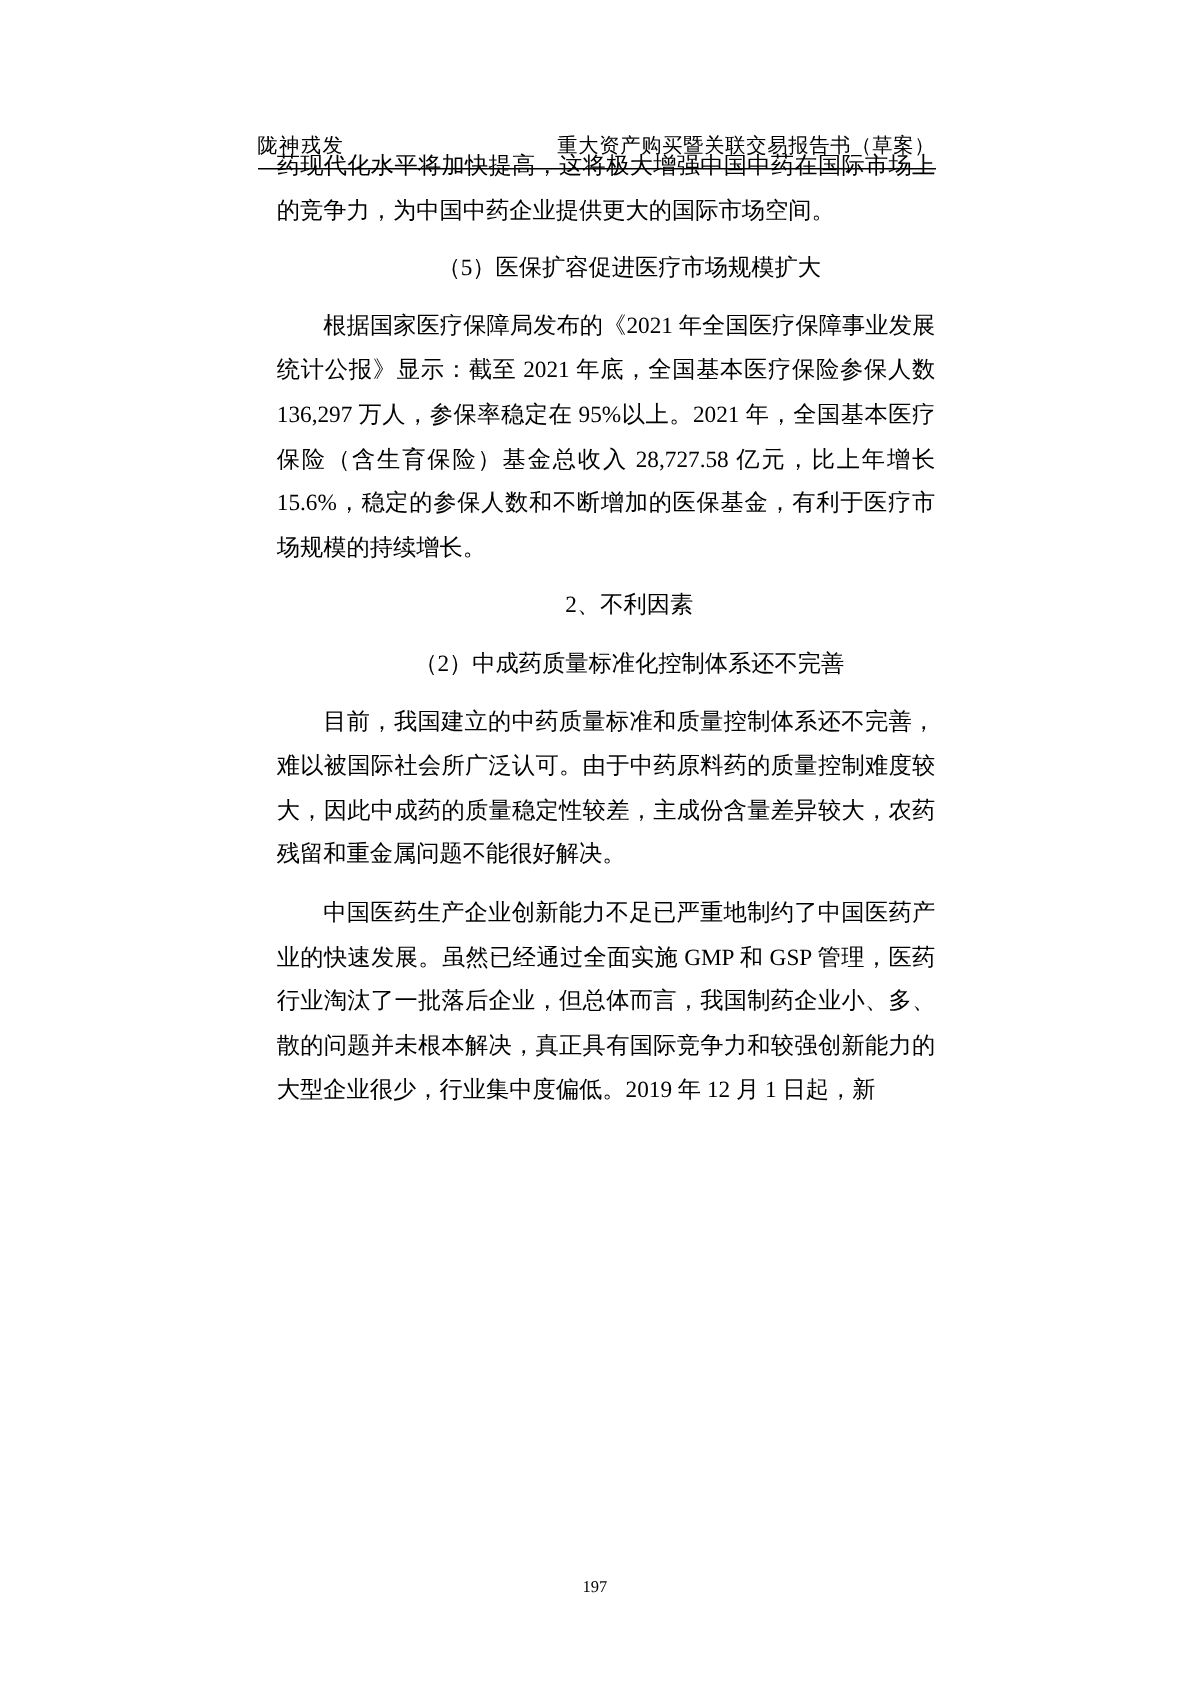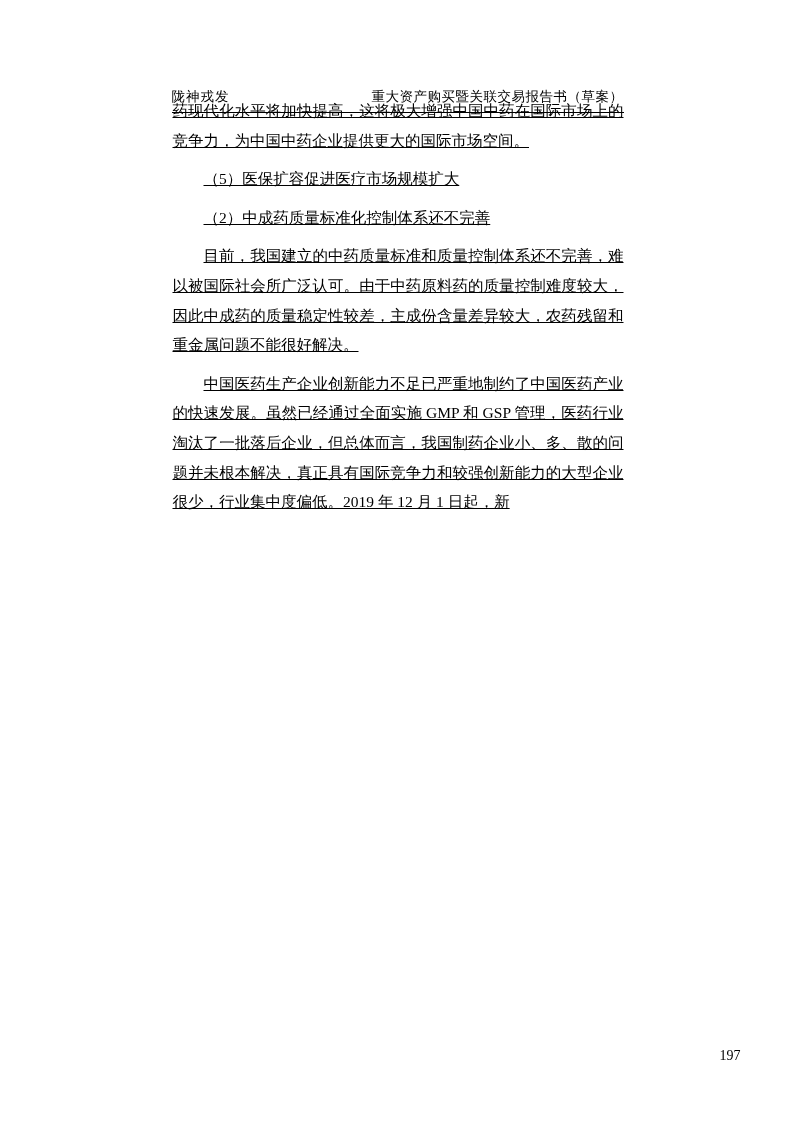--- a/index.html
+++ b/index.html
@@ -31,46 +31,48 @@
   .header .right { letter-spacing: 0.5px; margin-top: 41px; }
   .content {
     position: absolute;
     top: 96px;
     left: 120px;
     right: 117px;
     font-size: 15.5px;
     line-height: 29.6px;
     text-align: justify;
   }
-  .content p { margin: 0 0 9px 0; text-decoration: underline; }
+  .content p { margin: 0 0 9px 12px; }
   .content p.cont { text-indent: 0; }
   .content p.body { text-indent: 2em; }
-  .content p.heading { text-indent: 2em; text-align: left; }
+  .content p.heading { text-indent: 2em; text-align: center; }
   .footer {
     position: absolute;
     left: 0;
     right: 0;
     bottom: 58px;
-    text-align: right;
-    font-size: 14px;
+    text-align: center;
+    font-size: 11px;
   }
 </style>
 </head>
 <body>
 
 <div class="page">
 
   <div class="header">
     <span class="left">陇神戎发</span>
     <span class="right">重大资产购买暨关联交易报告书（草案）</span>
   </div>
 
   <div class="content">
     <p class="cont">药现代化水平将加快提高，这将极大增强中国中药在国际市场上的竞争力，为中国中药企业提供更大的国际市场空间。</p>
     <p class="heading">（5）医保扩容促进医疗市场规模扩大</p>
+    <p class="body">根据国家医疗保障局发布的《2021 年全国医疗保障事业发展统计公报》显示：截至 2021 年底，全国基本医疗保险参保人数 136,297 万人，参保率稳定在 95%以上。2021 年，全国基本医疗保险（含生育保险）基金总收入 28,727.58 亿元，比上年增长 15.6%，稳定的参保人数和不断增加的医保基金，有利于医疗市场规模的持续增长。</p>
+    <p class="heading">2、不利因素</p>
     <p class="heading">（2）中成药质量标准化控制体系还不完善</p>
     <p class="body">目前，我国建立的中药质量标准和质量控制体系还不完善，难以被国际社会所广泛认可。由于中药原料药的质量控制难度较大，因此中成药的质量稳定性较差，主成份含量差异较大，农药残留和重金属问题不能很好解决。</p>
     <p class="body">中国医药生产企业创新能力不足已严重地制约了中国医药产业的快速发展。虽然已经通过全面实施 GMP 和 GSP 管理，医药行业淘汰了一批落后企业，但总体而言，我国制药企业小、多、散的问题并未根本解决，真正具有国际竞争力和较强创新能力的大型企业很少，行业集中度偏低。2019 年 12 月 1 日起，新</p>
   </div>
 
   <div class="footer">
     <span>197</span>
   </div>
 
 </div>

